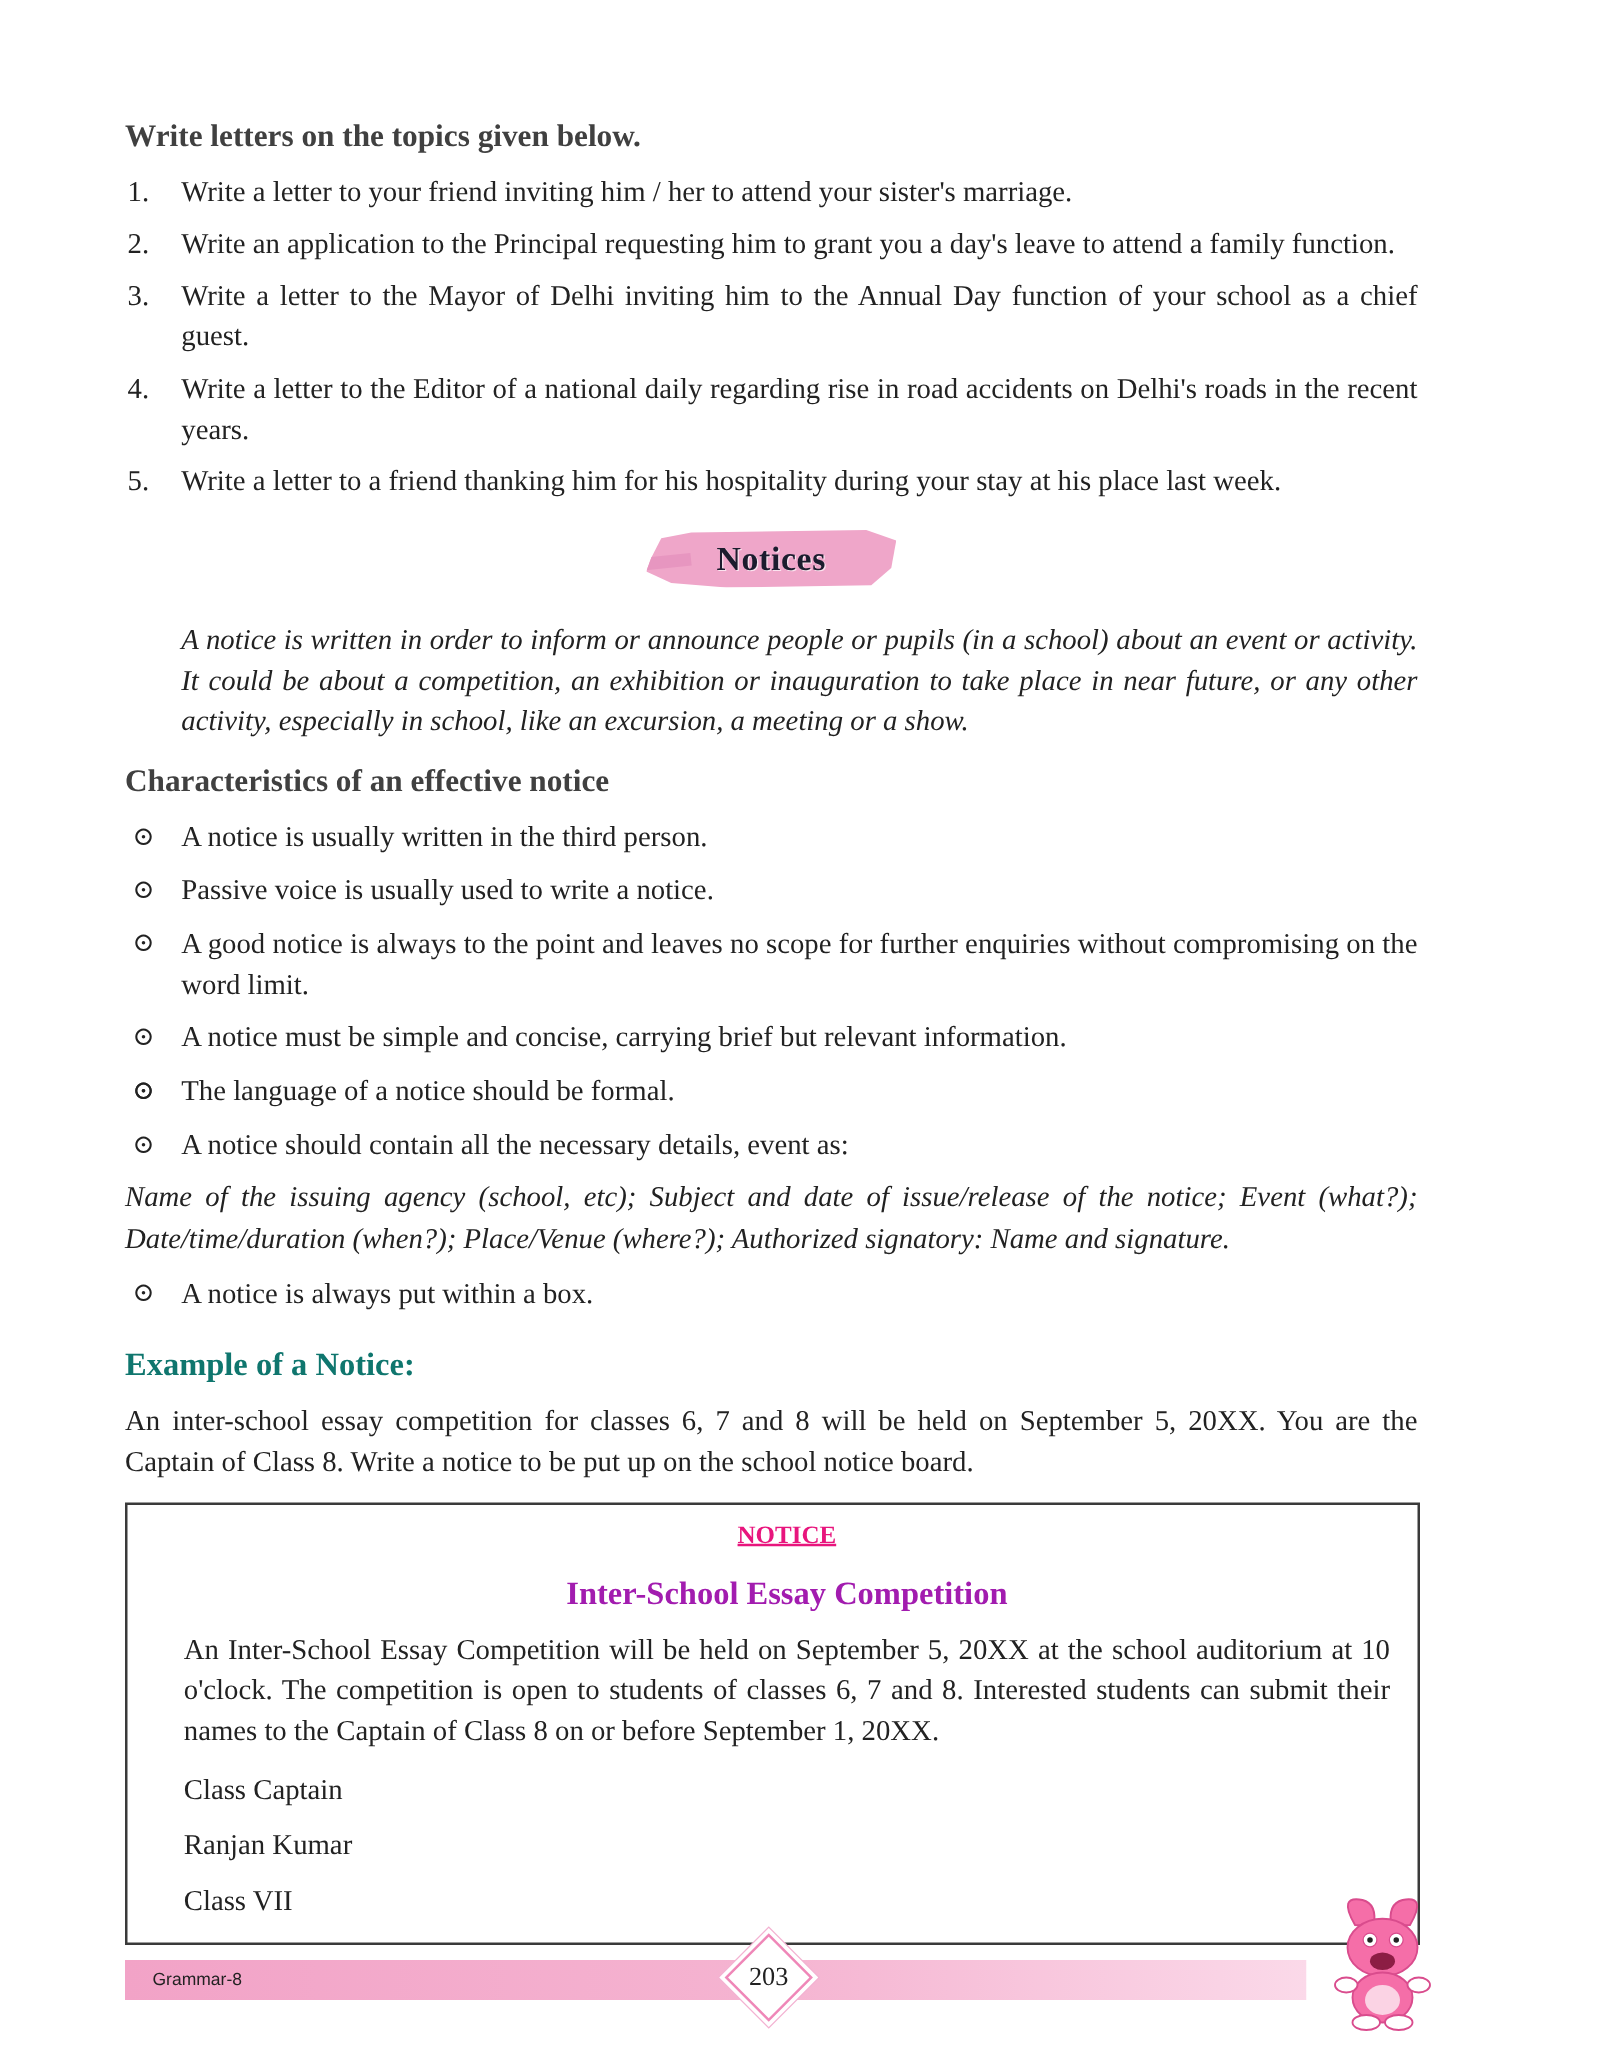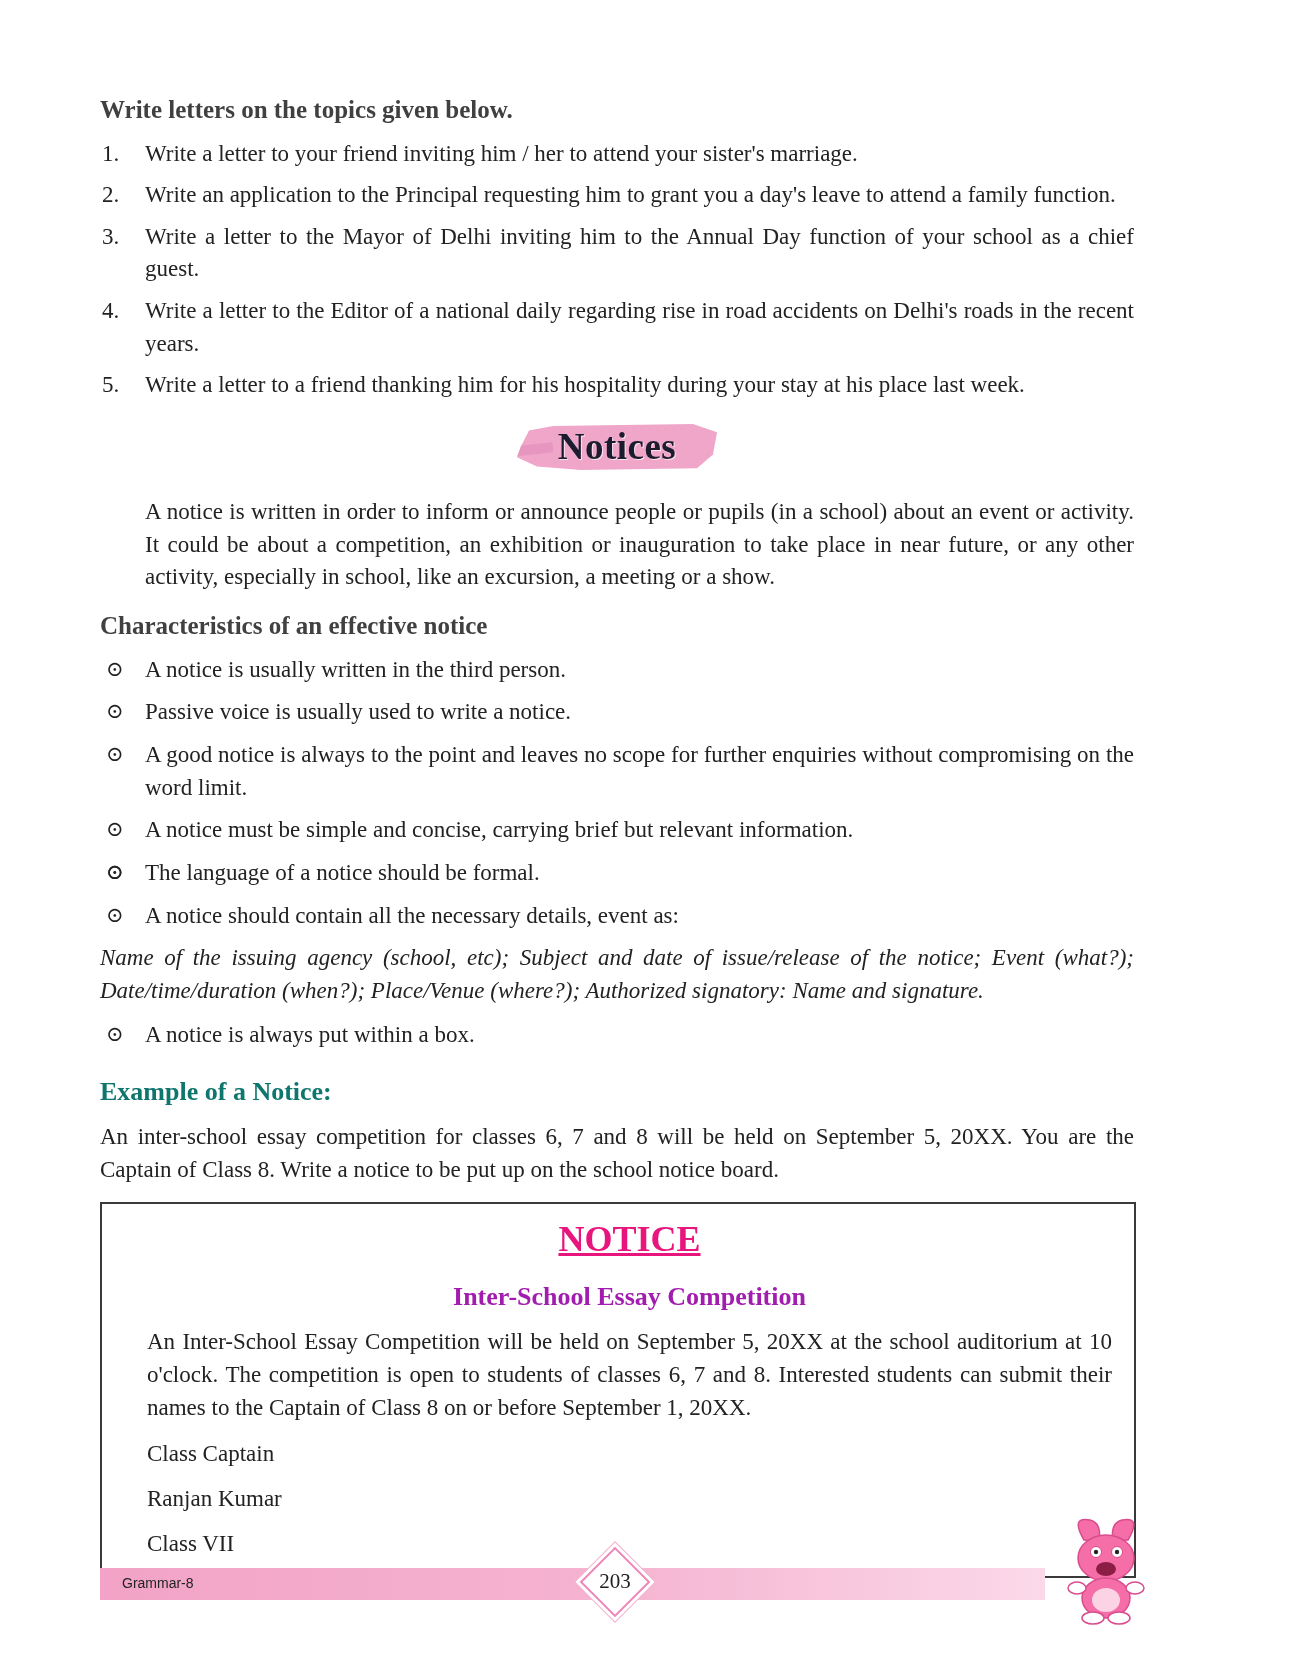--- a/index.html
+++ b/index.html
@@ -70,30 +70,31 @@
     content: "";
     position: absolute;
     left: -34px;
     top: 22px;
     width: 70px;
     height: 10px;
     background: #e796c0;
     transform: rotate(-6deg);
   }
   .badge-text {
-    font-size: 37px;
+    font-size: 27px;
     font-weight: 700;
     color: #1c1c2e;
     text-shadow: 1px 1px 0 #fbe3ef;
     letter-spacing: 0.5px;
   }
   p.intro {
     margin: 16px 0 14px 0;
     padding-left: 45px;
     text-align: justify;
+    font-style: italic;
   }
   
   ul.dot-list {
     list-style: none;
     margin: 0 0 6px 0;
     padding: 0;
   }
   ul.dot-list > li {
     position: relative;
     padding-left: 45px;
@@ -123,21 +124,21 @@
     text-align: justify;
   }
   
   .notice-box {
     border: 2px solid #3a3a3a;
     padding: 10px 22px 16px 45px;
     width: 965px;
   }
   .notice-title {
     text-align: center;
-    font-size: 36px;
+    font-size: 20px;
     font-weight: 700;
     color: #e8157d;
     text-decoration: underline;
     margin-bottom: 14px;
   }
   .notice-subtitle {
     text-align: center;
     font-size: 26px;
     font-weight: 700;
     color: #a21caf;

